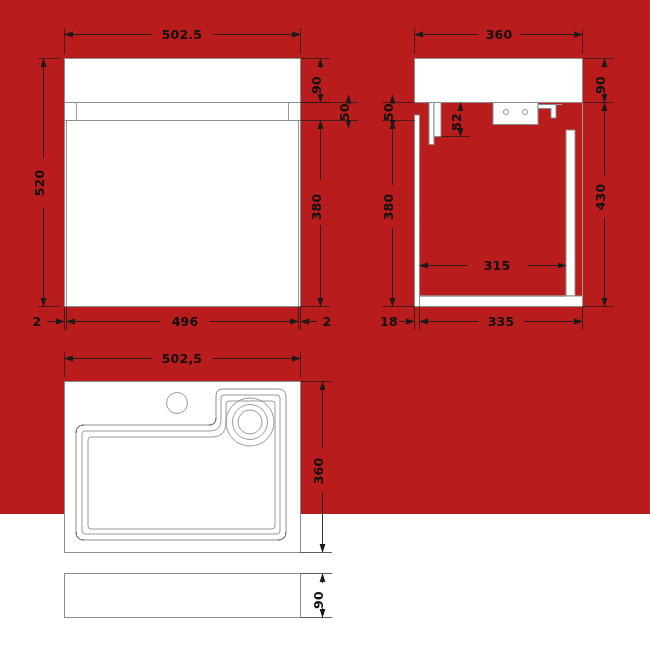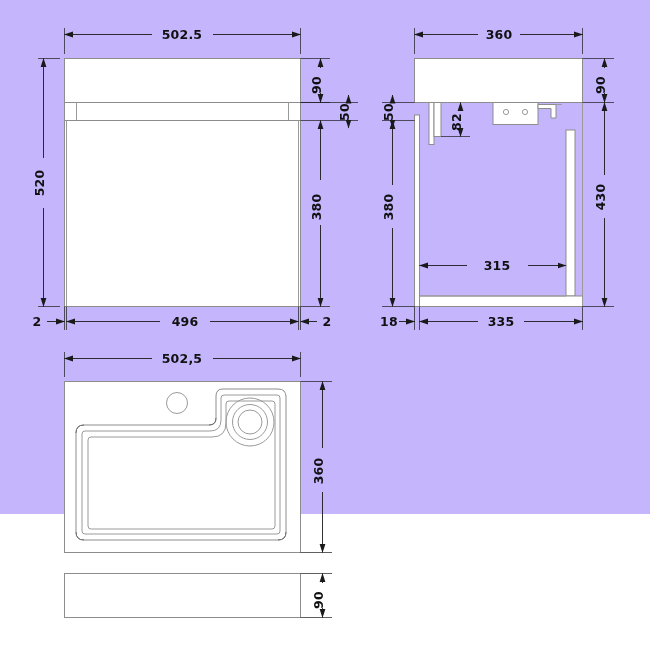--- a/index.html
+++ b/index.html
@@ -11,21 +11,21 @@
   body {
     width: 650px;
     height: 650px;
     font-family: "Liberation Sans", sans-serif;
     overflow: hidden;
   }
   #drawing-root {
     position: relative;
     width: 650px;
     height: 514px;
-    background: #c4b5fd;
+    background: #b91c1c;
   }
   svg#drawing-svg {
     display: block;
     width: 650px;
     height: 650px;
   }
   .obj-line {
     stroke: #9a9a9a;
     stroke-width: 1;
     fill: none;

